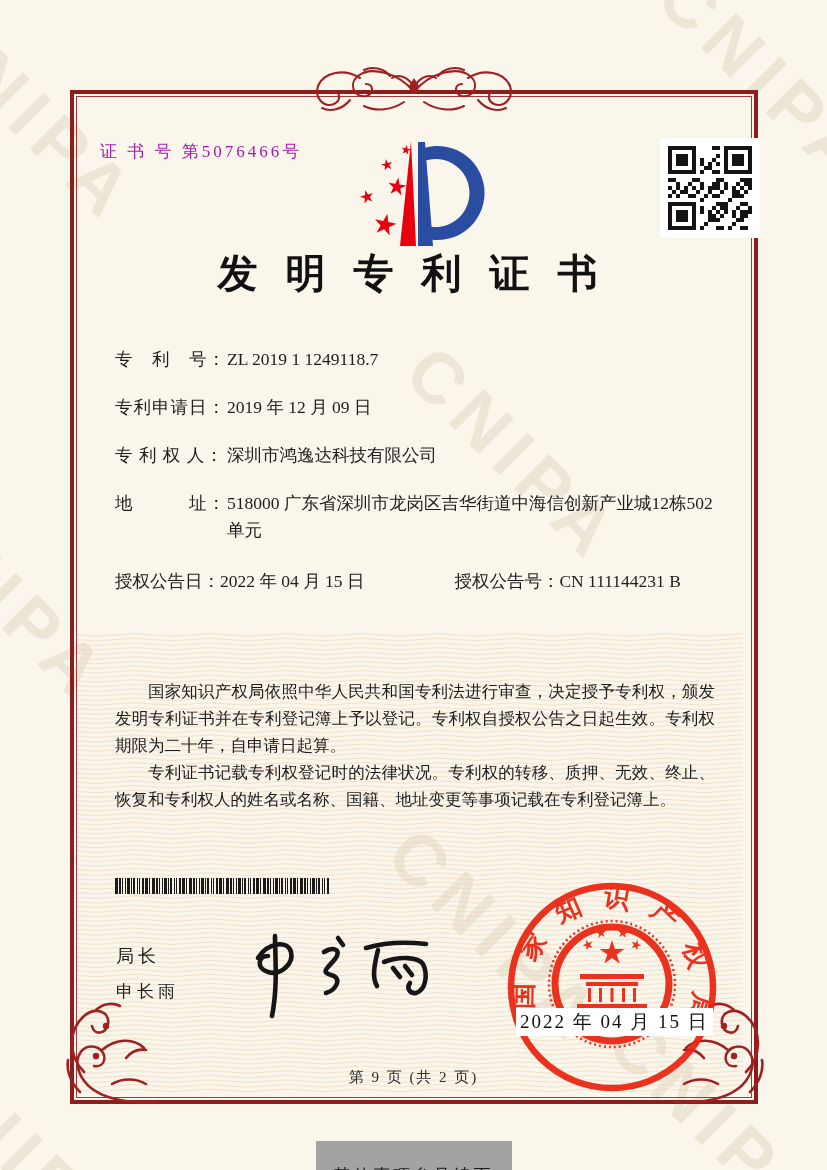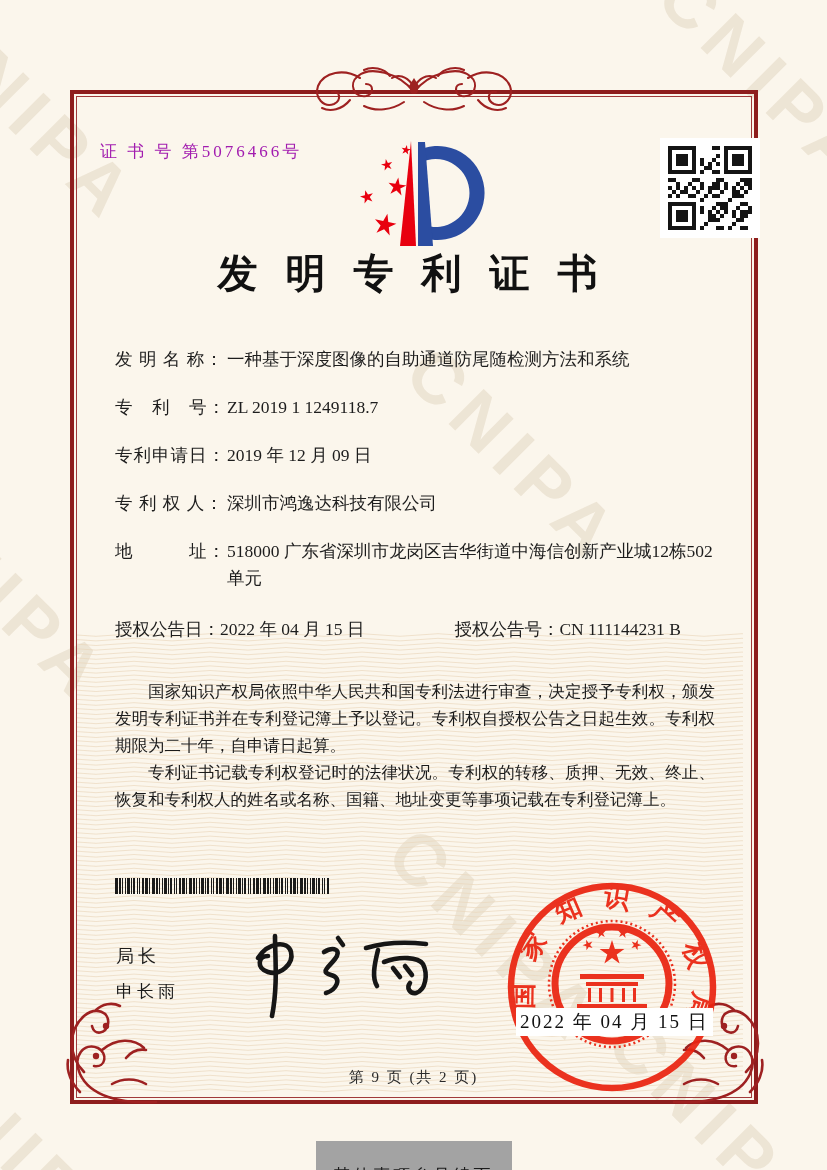--- a/index.html
+++ b/index.html
@@ -440,24 +440,20 @@
         <rect x="60" y="80" width="4" height="4"></rect>
         <rect x="72" y="80" width="4" height="4"></rect>
         <rect x="76" y="80" width="4" height="4"></rect>
       </svg>
   </div>
 
   <div class="title">发明专利证书</div>
 
   <div class="fields">
     <div class="frow">
-      <span class="flabel">发 明 名 称：</span>
-      <span class="fvalue">一种基于深度图像的自助通道防尾随检测方法和系统</span>
-    </div>
-    <div class="frow">
       <span class="flabel">专　利　号：</span>
       <span class="fvalue">ZL 2019 1 1249118.7</span>
     </div>
     <div class="frow">
       <span class="flabel">专利申请日：</span>
       <span class="fvalue">2019 年 12 月 09 日</span>
     </div>
     <div class="frow">
       <span class="flabel">专 利 权 人：</span>
       <span class="fvalue">深圳市鸿逸达科技有限公司</span>

